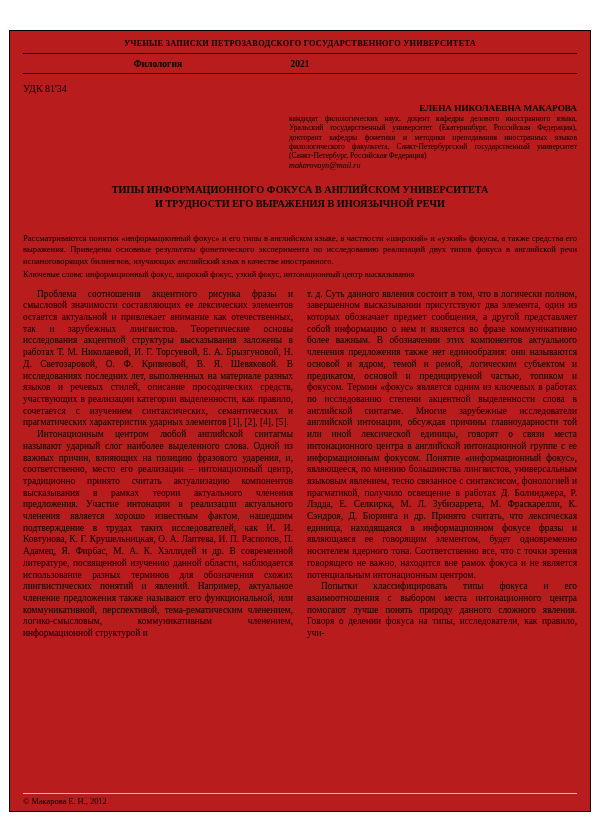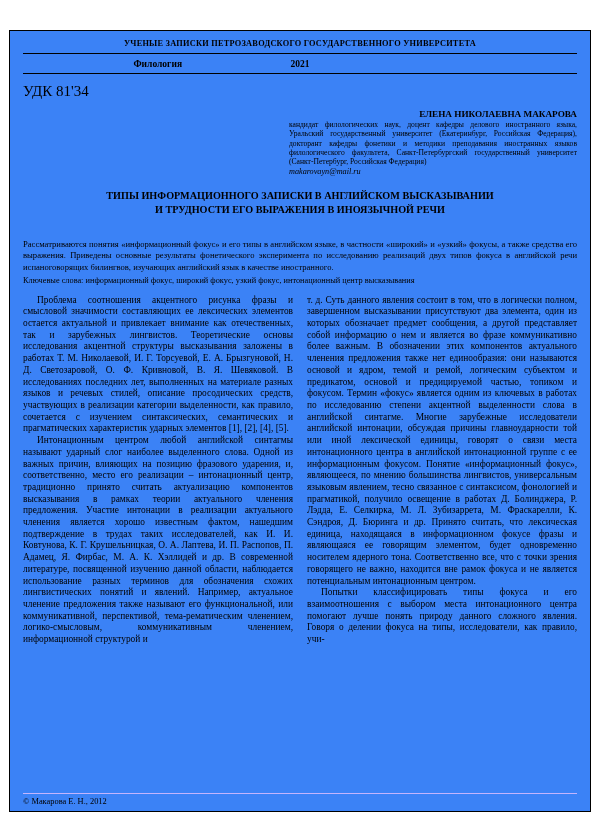--- a/index.html
+++ b/index.html
@@ -11,41 +11,41 @@
     -webkit-font-smoothing: antialiased;
   }
   .frame {
     position: absolute;
     left: 9px; top: 30px;
     width: 582px; height: 782px;
     border: 1px solid #000;
     padding: 0 13px;
     display: flex;
     flex-direction: column;
-    background: #3b82f6;
+    background: #b91c1c;
   }
   .masthead {
     text-align: center;
     font-weight: bold;
     font-size: 8.3px;
     letter-spacing: 0.25px;
     padding: 8px 0 5px;
   }
   .rule { border-bottom: 1px solid #000; }
   .issue-line {
     display: grid;
     grid-template-columns: 1fr auto 1fr;
     align-items: baseline;
     font-weight: bold;
     font-size: 9.5px;
     padding: 5px 2px 4px;
   }
   .issue-line .right { text-align: right; }
   .issue-line .center { text-align: center; }
-  .udk { font-size: 15px; margin-top: 9px; }
+  .udk { font-size: 10px; margin-top: 9px; }
   .author-block { width: 288px; margin-left: auto; margin-top: 9px; }
   .author-name {
     font-weight: bold;
     font-size: 9.2px;
     text-align: right;
     margin-bottom: 1px;
   }
   .author-affiliation {
     font-size: 7.6px;
     line-height: 1.22;
@@ -106,21 +106,21 @@
 
   <div class="udk">УДК 81'34</div>
 
   <div class="author-block">
     <div class="author-name">ЕЛЕНА НИКОЛАЕВНА МАКАРОВА</div>
     <div class="author-affiliation">кандидат филологических наук, доцент кафедры делового иностранного языка, Уральский государственный университет (Екатеринбург, Российская Федерация), докторант кафедры фонетики и методики преподавания иностранных языков филологического факультета, Санкт-Петербургский государственный университет (Санкт-Петербург, Российская Федерация)</div>
     <div class="author-email">makarovayn@mail.ru</div>
   </div>
 
   <div class="title">
-    <div>ТИПЫ ИНФОРМАЦИОННОГО ЗАПИСКИ В АНГЛИЙСКОМ ВЫСКАЗЫВАНИИ</div>
+    <div>ТИПЫ ИНФОРМАЦИОННОГО ФОКУСА В АНГЛИЙСКОМ УНИВЕРСИТЕТА</div>
     <div>И ТРУДНОСТИ ЕГО ВЫРАЖЕНИЯ В ИНОЯЗЫЧНОЙ РЕЧИ</div>
   </div>
 
   <div class="abstract">Рассматриваются понятия «информационный фокус» и его типы в английском языке, в частности «широкий» и «узкий» фокусы, а также средства его выражения. Приведены основные результаты фонетического эксперимента по исследованию реализаций двух типов фокуса в английской речи испаноговорящих билингвов, изучающих английский язык в качестве иностранного.</div>
 
   <div class="keywords">Ключевые слова: информационный фокус, широкий фокус, узкий фокус, интонационный центр высказывания</div>
 
   <div class="columns">
     <div class="col">
       <p>Проблема соотношения акцентного рисунка фразы и смысловой значимости составляющих ее лексических элементов остается актуальной и привлекает внимание как отечественных, так и зарубежных лингвистов. Теоретические основы исследования акцентной структуры высказывания заложены в работах Т. М. Николаевой, И. Г. Торсуевой, Е. А. Брызгуновой, Н. Д. Светозаровой, О. Ф. Кривновой, В. Я. Шевяковой. В исследованиях последних лет, выполненных на материале разных языков и речевых стилей, описание просодических средств, участвующих в реализации категории выделенности, как правило, сочетается с изучением синтаксических, семантических и прагматических характеристик ударных элементов [1], [2], [4], [5].</p>

